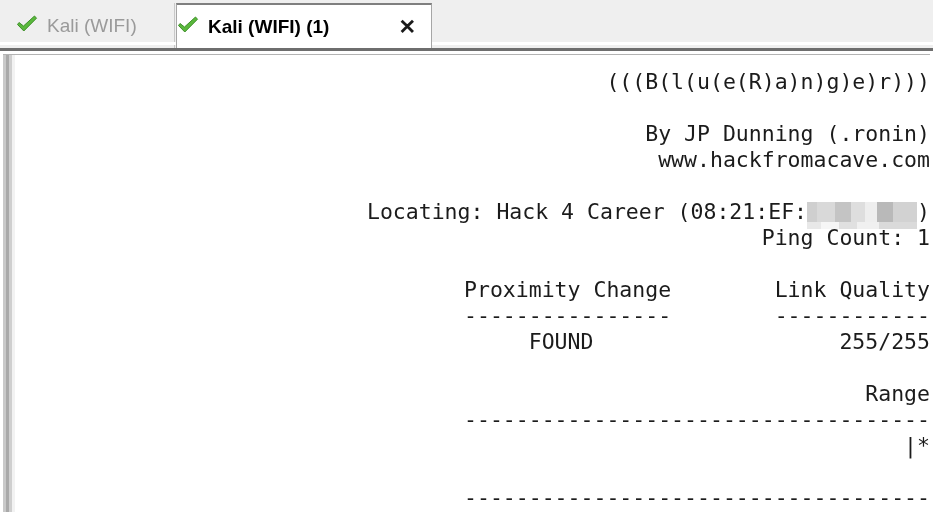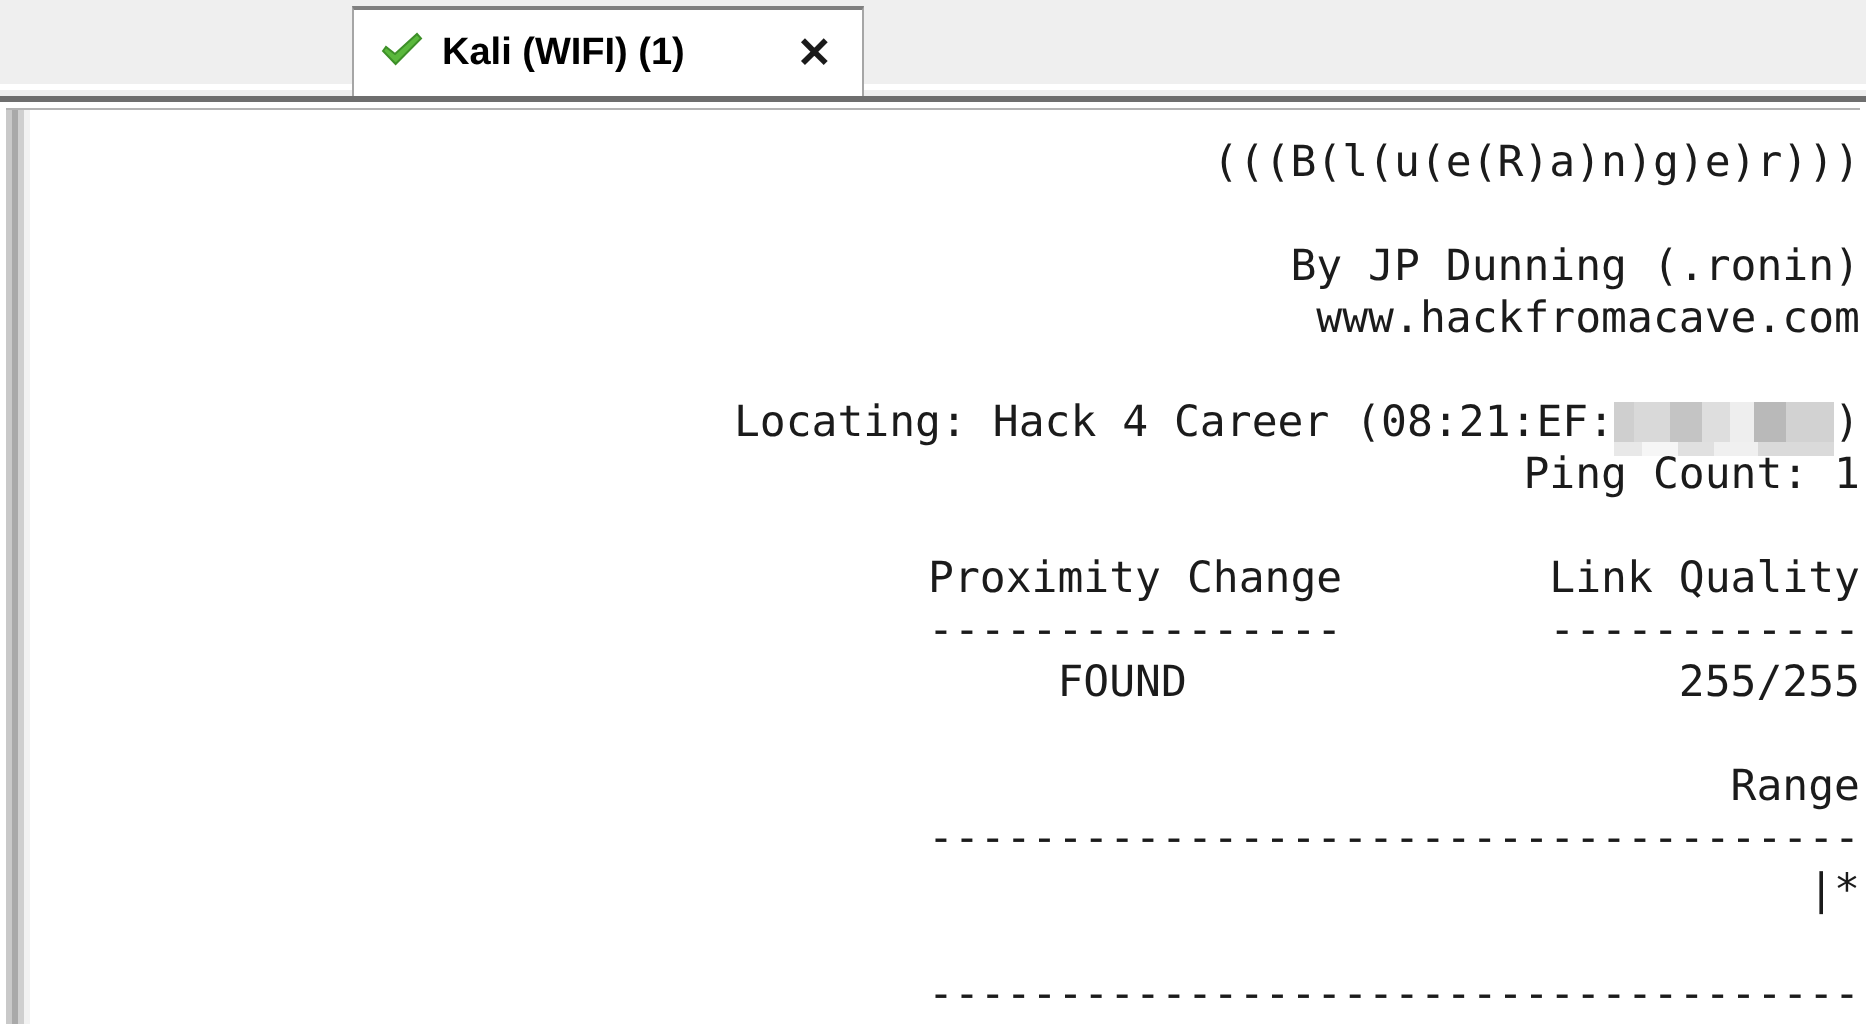--- a/index.html
+++ b/index.html
@@ -50,21 +50,20 @@
     color: #9a9a9a;
     padding-left: 13px;
     border-right: 1px solid #c8c8c8;
   }
   .tab.active {
     left: 176px;
     width: 256px;
     background: #ffffff;
     color: #000000;
     font-weight: bold;
-    padding-left: 13px;
     border: 1px solid #a6a6a6;
     border-bottom: none;
     border-top: 2px solid #7f7f7f;
     z-index: 5;
   }
   .check-icon {
     flex: 0 0 auto;
     margin-right: 9px;
     display: inline-block;
     line-height: 1;
@@ -156,20 +155,28 @@
         #e0e0e0 32px, #e0e0e0 50px,
         #f0f0f0 50px, #f0f0f0 72px,
         #dadada 72px, #dadada 110px);
   }
 </style>
 </head>
 <body>
 
 <div id="tabbar">
 
+  <div class="tab inactive">
+    <span class="check-icon">
+      <svg width="22" height="18" viewBox="0 0 22 18">
+        <path d="M1.5 9.5 L3 7.5 L7.5 11 L18.5 1 L20.5 3.2 L7.8 16 Z" fill="#5ab83c" stroke="#3d8f28" stroke-width="1"></path>
+      </svg>
+    </span>
+    <span class="tab-title">Kali (WIFI)</span>
+  </div>
 
   <div class="tab active">
     <span class="check-icon">
       <svg width="22" height="18" viewBox="0 0 22 18">
         <path d="M1.5 9.5 L3 7.5 L7.5 11 L18.5 1 L20.5 3.2 L7.8 16 Z" fill="#5ab83c" stroke="#3d8f28" stroke-width="1"></path>
       </svg>
     </span>
     <span class="tab-title">Kali (WIFI) (1)</span>
     <span class="tab-close">✕</span>
   </div>

